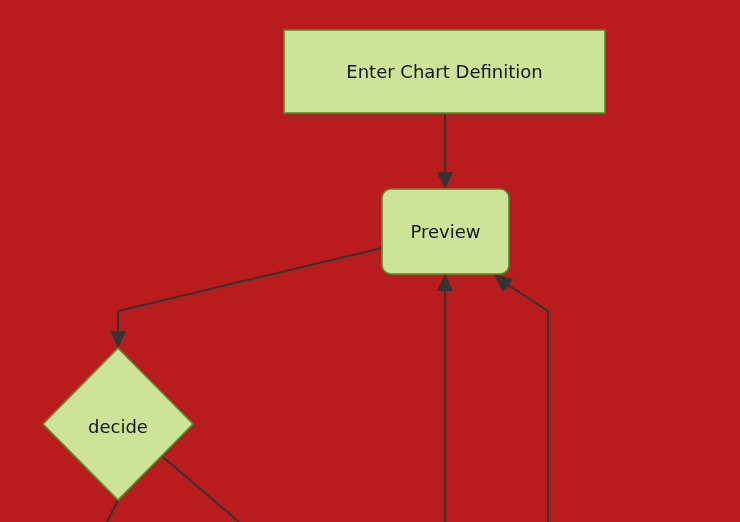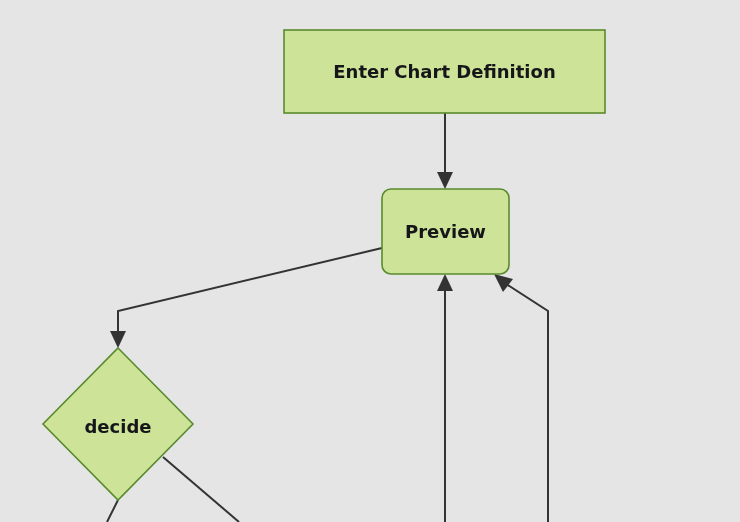--- a/index.html
+++ b/index.html
@@ -45,21 +45,21 @@
     stroke-linecap: butt;
     stroke-linejoin: miter;
   }
   .arrow-head {
     stroke: none;
   }
 </style>
 </head>
 <body>
 
-<div id="diagram-root" style="background: #e5e5e5; font-weight: bold;">
+<div id="diagram-root" style="background: #b91c1c;">
 
   <svg id="flow-svg" viewBox="0 0 740 522" xmlns="http://www.w3.org/2000/svg">
 
     <g>
 
       <g>
         <path class="edge-path" d="M 445,113 L 445,182" stroke="#333333"></path>
         <polygon class="arrow-head" points="445,189 437,172 453,172" fill="#333333"></polygon>
       </g>
 

